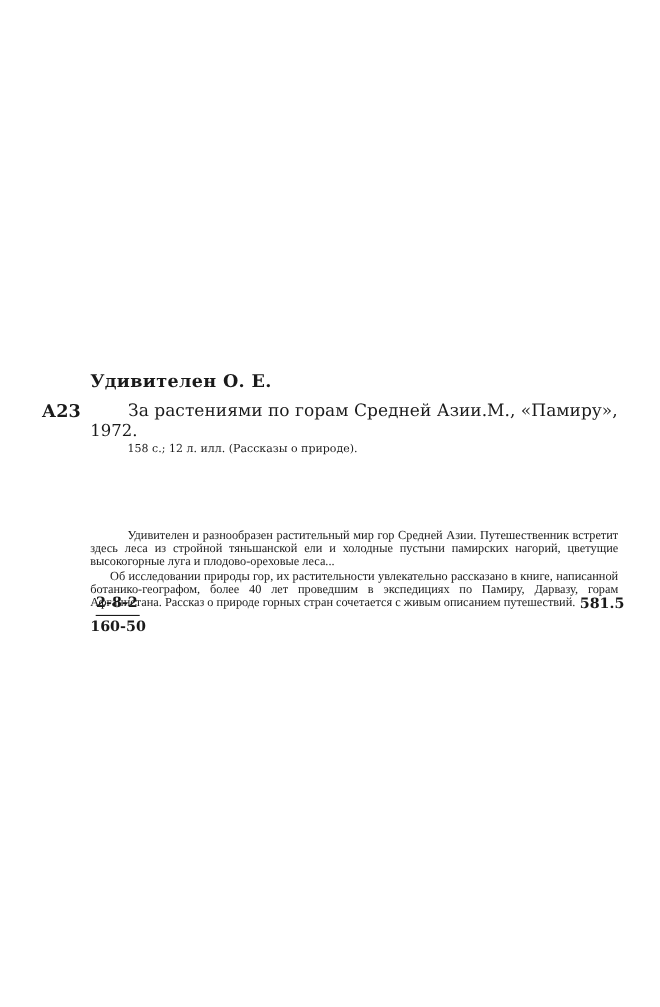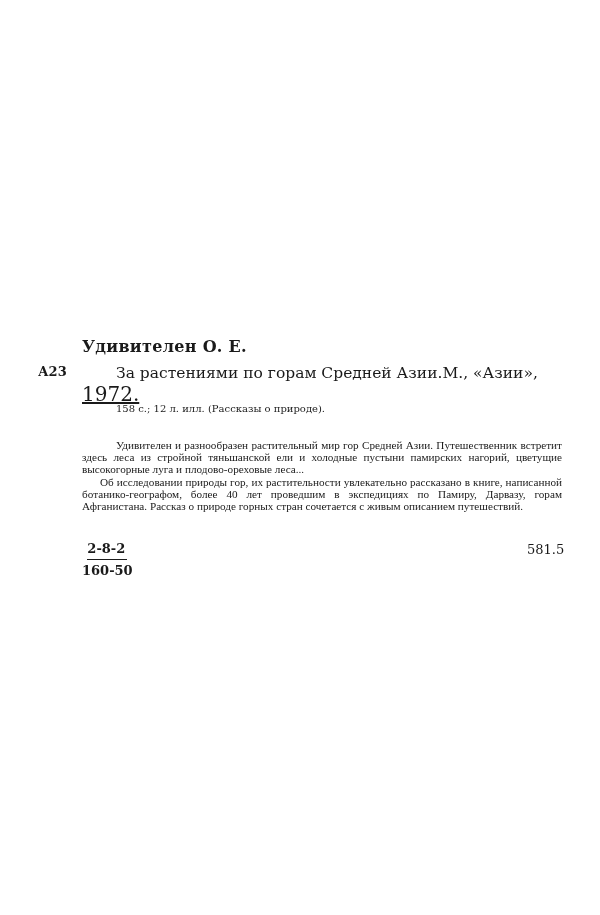--- a/index.html
+++ b/index.html
@@ -1,49 +1,49 @@
 <!DOCTYPE html>
 <html><head>
 <meta charset="utf-8">
 <style>
   html, body { margin: 0; padding: 0; background: #ffffff; }
   body { width: 600px; height: 915px; position: relative; overflow: hidden;
          font-family: "DejaVu Serif", "Liberation Serif", serif; color: #1a1a1a; }
   .abs { position: absolute; white-space: nowrap; }
   .author { left: 82px; top: 337px; font-size: 16px; font-weight: bold; letter-spacing: 0.3px; }
-  .code { left: 38px; top: 364px; font-size: 13px; font-weight: bold; }
-  .title-line { left: 116px; top: 364px; width: 446px; font-size: 15.5px; display: flex; justify-content: flex-start; }
-  .year { left: 82px; top: 382px; font-size: 20px; text-decoration: underline; }
+  .code { left: 38px; top: 364px; font-size: 16px; font-weight: bold; }
+  .title-line { left: 116px; top: 364px; width: 446px; font-size: 15.5px; display: flex; justify-content: center; }
+  .year { left: 82px; top: 382px; font-size: 15px; }
   .pages { left: 116px; top: 403px; font-size: 10px; }
   .abstract { left: 82px; top: 439px; width: 480px; font-size: 11.2px; line-height: 12.2px; font-family: "Liberation Serif", serif; }
   .abstract p { margin: 0; text-align: justify; text-align-last: left; }
   .abstract .para { text-indent: 34px; }
   .abstract .para2 { text-indent: 18px; }
   .frac { left: 82px; top: 541px; font-size: 13px; font-weight: bold; text-align: center; }
   .frac .num { border-bottom: 1.5px solid #1a1a1a; padding: 0 2px 3px 0; display: inline-block; }
   .frac .den { display: block; margin-top: 3px; }
-  .udc { left: 527px; top: 542px; font-size: 13px; font-weight: normal; }
+  .udc { left: 527px; top: 542px; font-size: 13px; font-weight: bold; }
 </style>
 </head>
 <body>
 
 <div class="abs author">Удивителен О. Е.</div>
 
 <div class="abs code">А23</div>
 
 <div class="abs title-line">
   <span>За растениями по горам Средней Азии.</span>
-  <span>М., «Азии»,</span>
+  <span>М., «Памиру»,</span>
 </div>
 
 <div class="abs year">1972.</div>
 
 <div class="abs pages">158 с.; 12 л. илл. (Рассказы о природе).</div>
 
-<div class="abs abstract" style="white-space: normal;">
+<div class="abs abstract" style="white-space: normal; margin-top: 42px;">
   <p class="para">Удивителен и разнообразен растительный мир гор Средней Азии. Путешественник встретит здесь леса из стройной тяньшанской ели и холодные пустыни памирских нагорий, цветущие высокогорные луга и плодово-ореховые леса...</p>
   <p class="para2">Об исследовании природы гор, их растительности увлекательно рассказано в книге, написанной ботанико-географом, более 40 лет проведшим в экспедициях по Памиру, Дарвазу, горам Афганистана. Рассказ о природе горных стран сочетается с живым описанием путешествий.</p>
 </div>
 
 <div class="abs frac">
   <span class="num">2-8-2</span>
   <span class="den">160-50</span>
 </div>
 
 <div class="abs udc">581.5</div>

